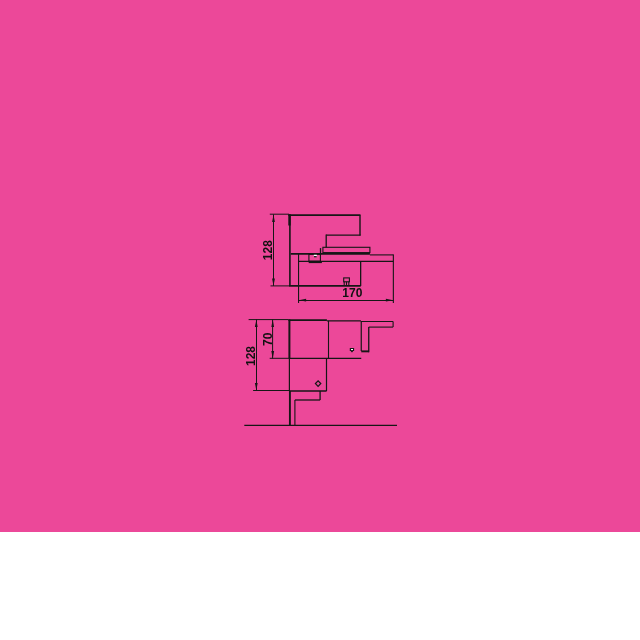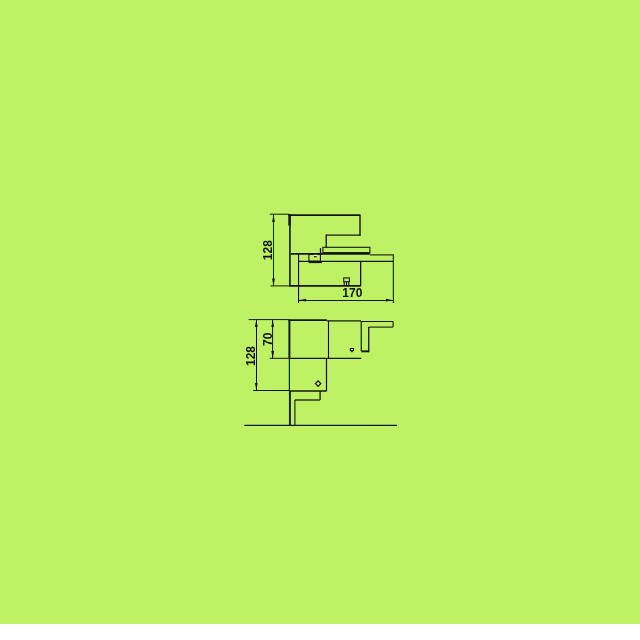--- a/index.html
+++ b/index.html
@@ -1,16 +1,16 @@
 <!DOCTYPE html>
 <html><head>
 <meta charset="utf-8">
 <style>
   html,body{margin:0;padding:0;background:#ffffff;}
-  .page{width:640px;height:624px;position:relative;background:#bef264;overflow:hidden;}
+  .page{width:640px;height:532px;position:relative;background:#ec4899;overflow:hidden;}
   svg{display:block;}
   text{font-family:"Liberation Sans", sans-serif;font-weight:bold;fill:#111;}
 </style>
 </head>
 <body>
 
 <div class="page">
 <svg width="640" height="640" viewBox="0 0 640 640">
   <g stroke="#161616" fill="none" stroke-linecap="butt">
 

